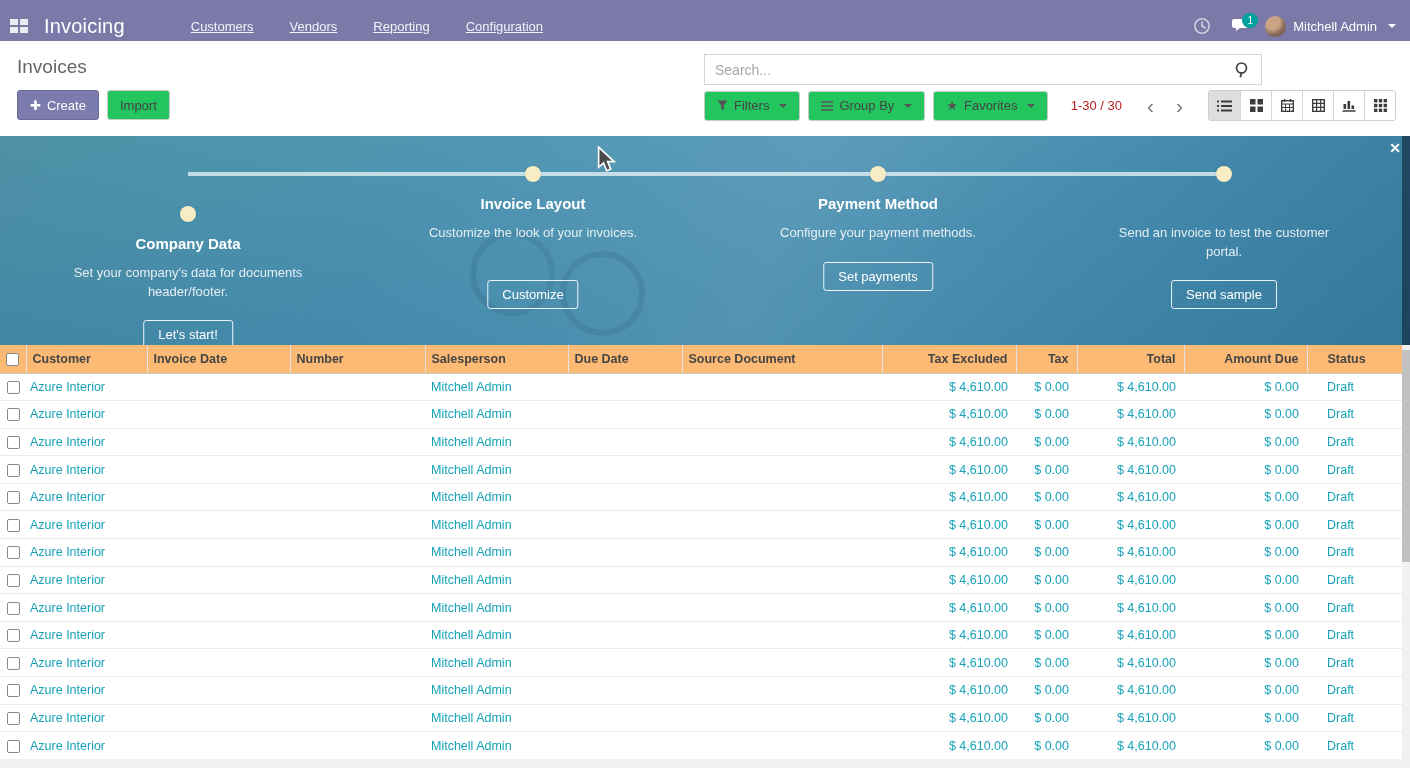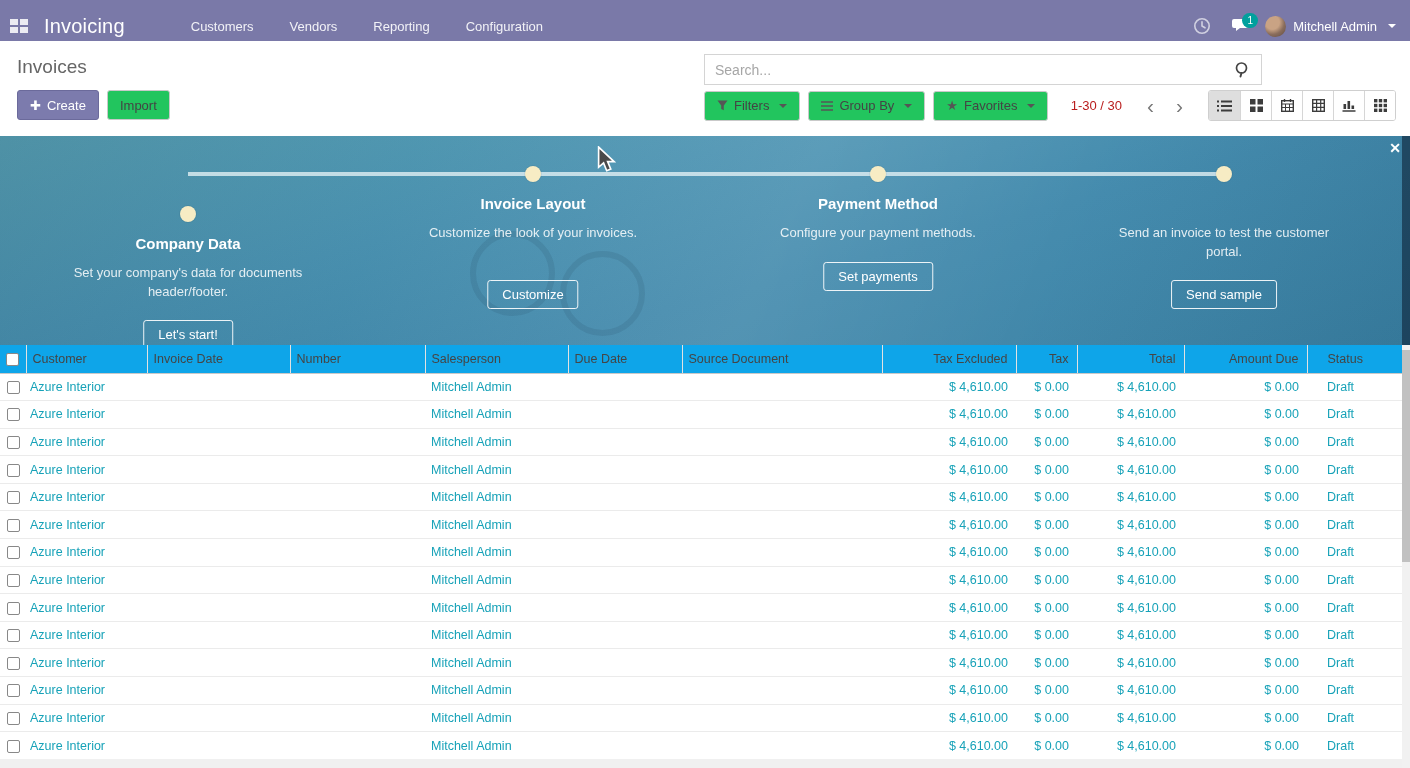--- a/index.html
+++ b/index.html
@@ -8,21 +8,21 @@
   .app { position:relative; width:1410px; height:768px; }
 
   
   .navbar { position:absolute; top:0; left:0; right:0; height:52px; background:#7a79a8;
             display:flex; align-items:center; color:#fff; }
   .apps-icon { width:38px; height:41px; display:flex; align-items:center; justify-content:center; cursor:pointer; }
   .apps-grid { display:grid; grid-template-columns:8px 8px; grid-template-rows:6px 6px; gap:2px; }
   .apps-grid span { background:rgba(255,255,255,0.85); }
   .brand { font-size:20px; font-weight:400; margin-left:6px; letter-spacing:0.2px; }
   .nav-menu { display:flex; margin-left:48px; height:41px; }
-  .nav-item { padding:12px 18px; font-size:13px; display:flex; align-items:center; color:#f2f2f7; cursor:pointer; }
+  .nav-item { padding:12px 18px; font-size:13px; display:flex; align-items:center; color:#f2f2f7; cursor:pointer;text-decoration:underline; }
   .nav-right { margin-left:auto; display:flex; align-items:center; gap:6px; padding-right:14px; }
   .icon-btn { width:34px; height:41px; display:flex; align-items:center; justify-content:center; position:relative; cursor:pointer; }
   .badge { position:absolute; top:7px; right:1px; background:#00a09d; color:#fff; font-size:10px;
            min-width:16px; height:15px; border-radius:8px; display:flex; align-items:center; justify-content:center; padding:0 4px; }
   .user { display:flex; align-items:center; gap:7px; cursor:pointer; font-size:13px; }
   .avatar { width:21px; height:21px; border-radius:50%;
             background:radial-gradient(circle at 35% 30%, #c9a384 0 35%, #8a6d5c 60%, #5d4a40 100%); }
   .caret { display:inline-block; width:0; height:0; border-left:4px solid transparent;
            border-right:4px solid transparent; border-top:4px solid currentColor; margin-left:4px; }
 
@@ -69,21 +69,21 @@
                color:rgba(255,255,255,0.85); }
   .step-btn { position:absolute; left:50%; transform:translateX(-50%); height:29px; padding:0 14px;
               background:transparent; border:1px solid rgba(255,255,255,0.9); border-radius:3px;
               color:#fff; font-size:13px; cursor:pointer; font-family:"Liberation Sans", sans-serif; white-space:nowrap; }
   .step-btn.low { top:144px; }
   .step-btn.high { top:126px; }
 
   
   .table-area { position:absolute; top:345px; left:0; right:0; bottom:0; background:#f0f0f0; }
   table { width:1410px; border-collapse:collapse; table-layout:fixed; background:#fff; }
-  th { background:#0ea5e9; font-size:12.5px; color:#454545; text-align:left; font-weight:normal;
+  th { background:#fdba74; font-size:12.5px; color:#454545; text-align:left; font-weight:bold;
        height:28px; padding:0 6px; border-bottom:1px solid #c9c9c9; border-right:1px solid #e2e2e2;
        white-space:nowrap; overflow:hidden; cursor:pointer; }
   th:last-child { border-right:none; }
   td { height:27.6px; font-size:12.5px; color:#17a2b8; padding:0 6px; border-top:1px solid #ebebeb;
        white-space:nowrap; overflow:hidden; cursor:pointer; }
   tr:first-child td { border-top:none; }
   .col-check { text-align:center; }
   .cb { display:inline-block; width:13px; height:13px; border:1px solid #888; border-radius:2px;
         background:#fff; vertical-align:middle; cursor:pointer; }
   .num { text-align:right; padding-right:8px; }

